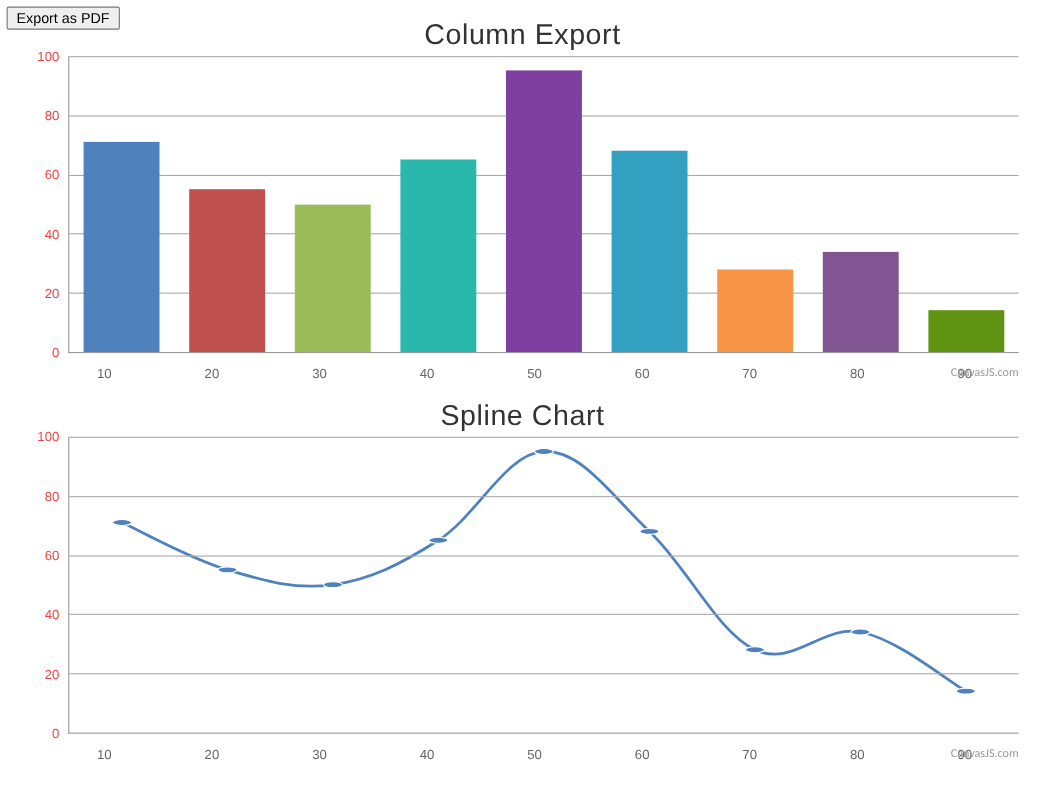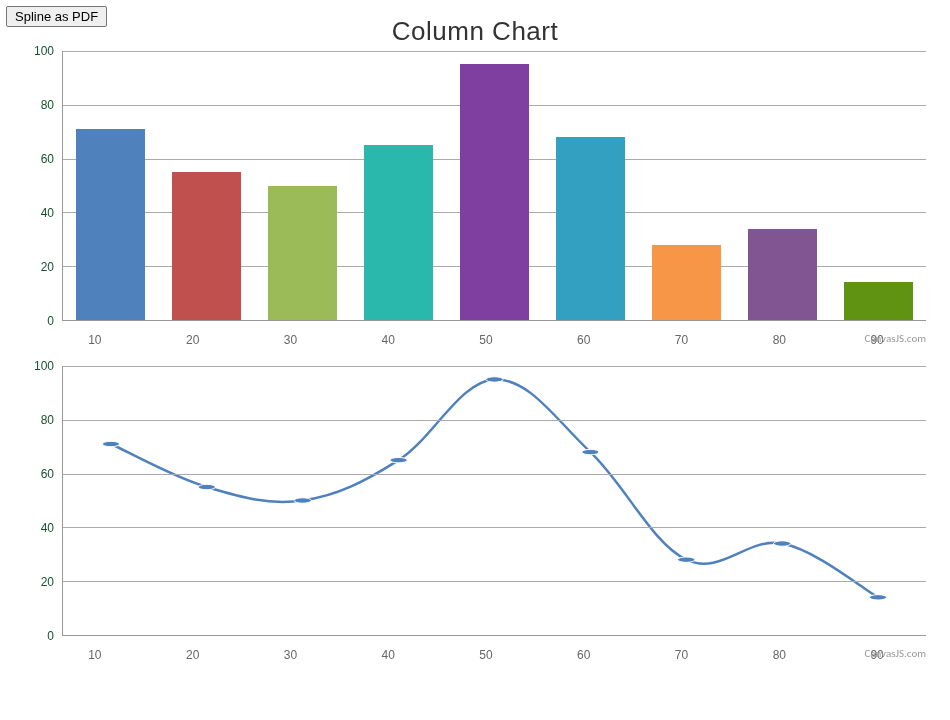--- a/index.html
+++ b/index.html
@@ -51,21 +51,21 @@
     left: 4px;
     top: 0;
     bottom: 30px;
     width: 34px;
   }
   .y-tick-label {
     position: absolute;
     right: 4px;
     transform: translateY(-50%);
     font-size: 12px;
-    color: #14532d;
+    color: #ef4444;
     text-align: right;
     width: 30px;
   }
   .plot-area {
     position: absolute;
     left: 42px;
     right: 4px;
     top: 0;
     bottom: 30px;
     border-left: 1.5px solid #999;
@@ -118,25 +118,25 @@
     fill: #4f81bc;
     stroke: #fff;
     stroke-width: 1;
   }
 </style>
 </head>
 <body>
 
 <div class="page">
 
-  <button class="export-btn">Spline as PDF</button>
+  <button class="export-btn">Export as PDF</button>
 
   <div class="chart-block" id="column-chart-block" style="top:16px; height:340px;">
 
-    <h2 class="chart-title">Column Chart</h2>
+    <h2 class="chart-title">Column Export</h2>
 
     <div class="plot-wrap" style="height:300px; margin-top:4px;">
       <div class="y-ticks" id="col-yticks">
           <div class="y-tick-label" style="top: 100%;">0</div>
           <div class="y-tick-label" style="top: 80%;">20</div>
           <div class="y-tick-label" style="top: 60%;">40</div>
           <div class="y-tick-label" style="top: 40%;">60</div>
           <div class="y-tick-label" style="top: 20%;">80</div>
           <div class="y-tick-label" style="top: 0%;">100</div>
         </div>
@@ -166,20 +166,21 @@
           <div class="x-tick-label" style="left: 72.2222%;">70</div>
           <div class="x-tick-label" style="left: 83.3333%;">80</div>
           <div class="x-tick-label" style="left: 94.4444%;">90</div>
         </div>
       <div class="attribution">CanvasJS.com</div>
     </div>
   </div>
 
   <div class="chart-block" id="spline-chart-block" style="top:362px; height:340px;">
 
+    <h2 class="chart-title">Spline Chart</h2>
 
     <div class="plot-wrap" style="height:300px; margin-top:4px;">
       <div class="y-ticks" id="spl-yticks">
           <div class="y-tick-label" style="top: 100%;">0</div>
           <div class="y-tick-label" style="top: 80%;">20</div>
           <div class="y-tick-label" style="top: 60%;">40</div>
           <div class="y-tick-label" style="top: 40%;">60</div>
           <div class="y-tick-label" style="top: 20%;">80</div>
           <div class="y-tick-label" style="top: 0%;">100</div>
         </div>

